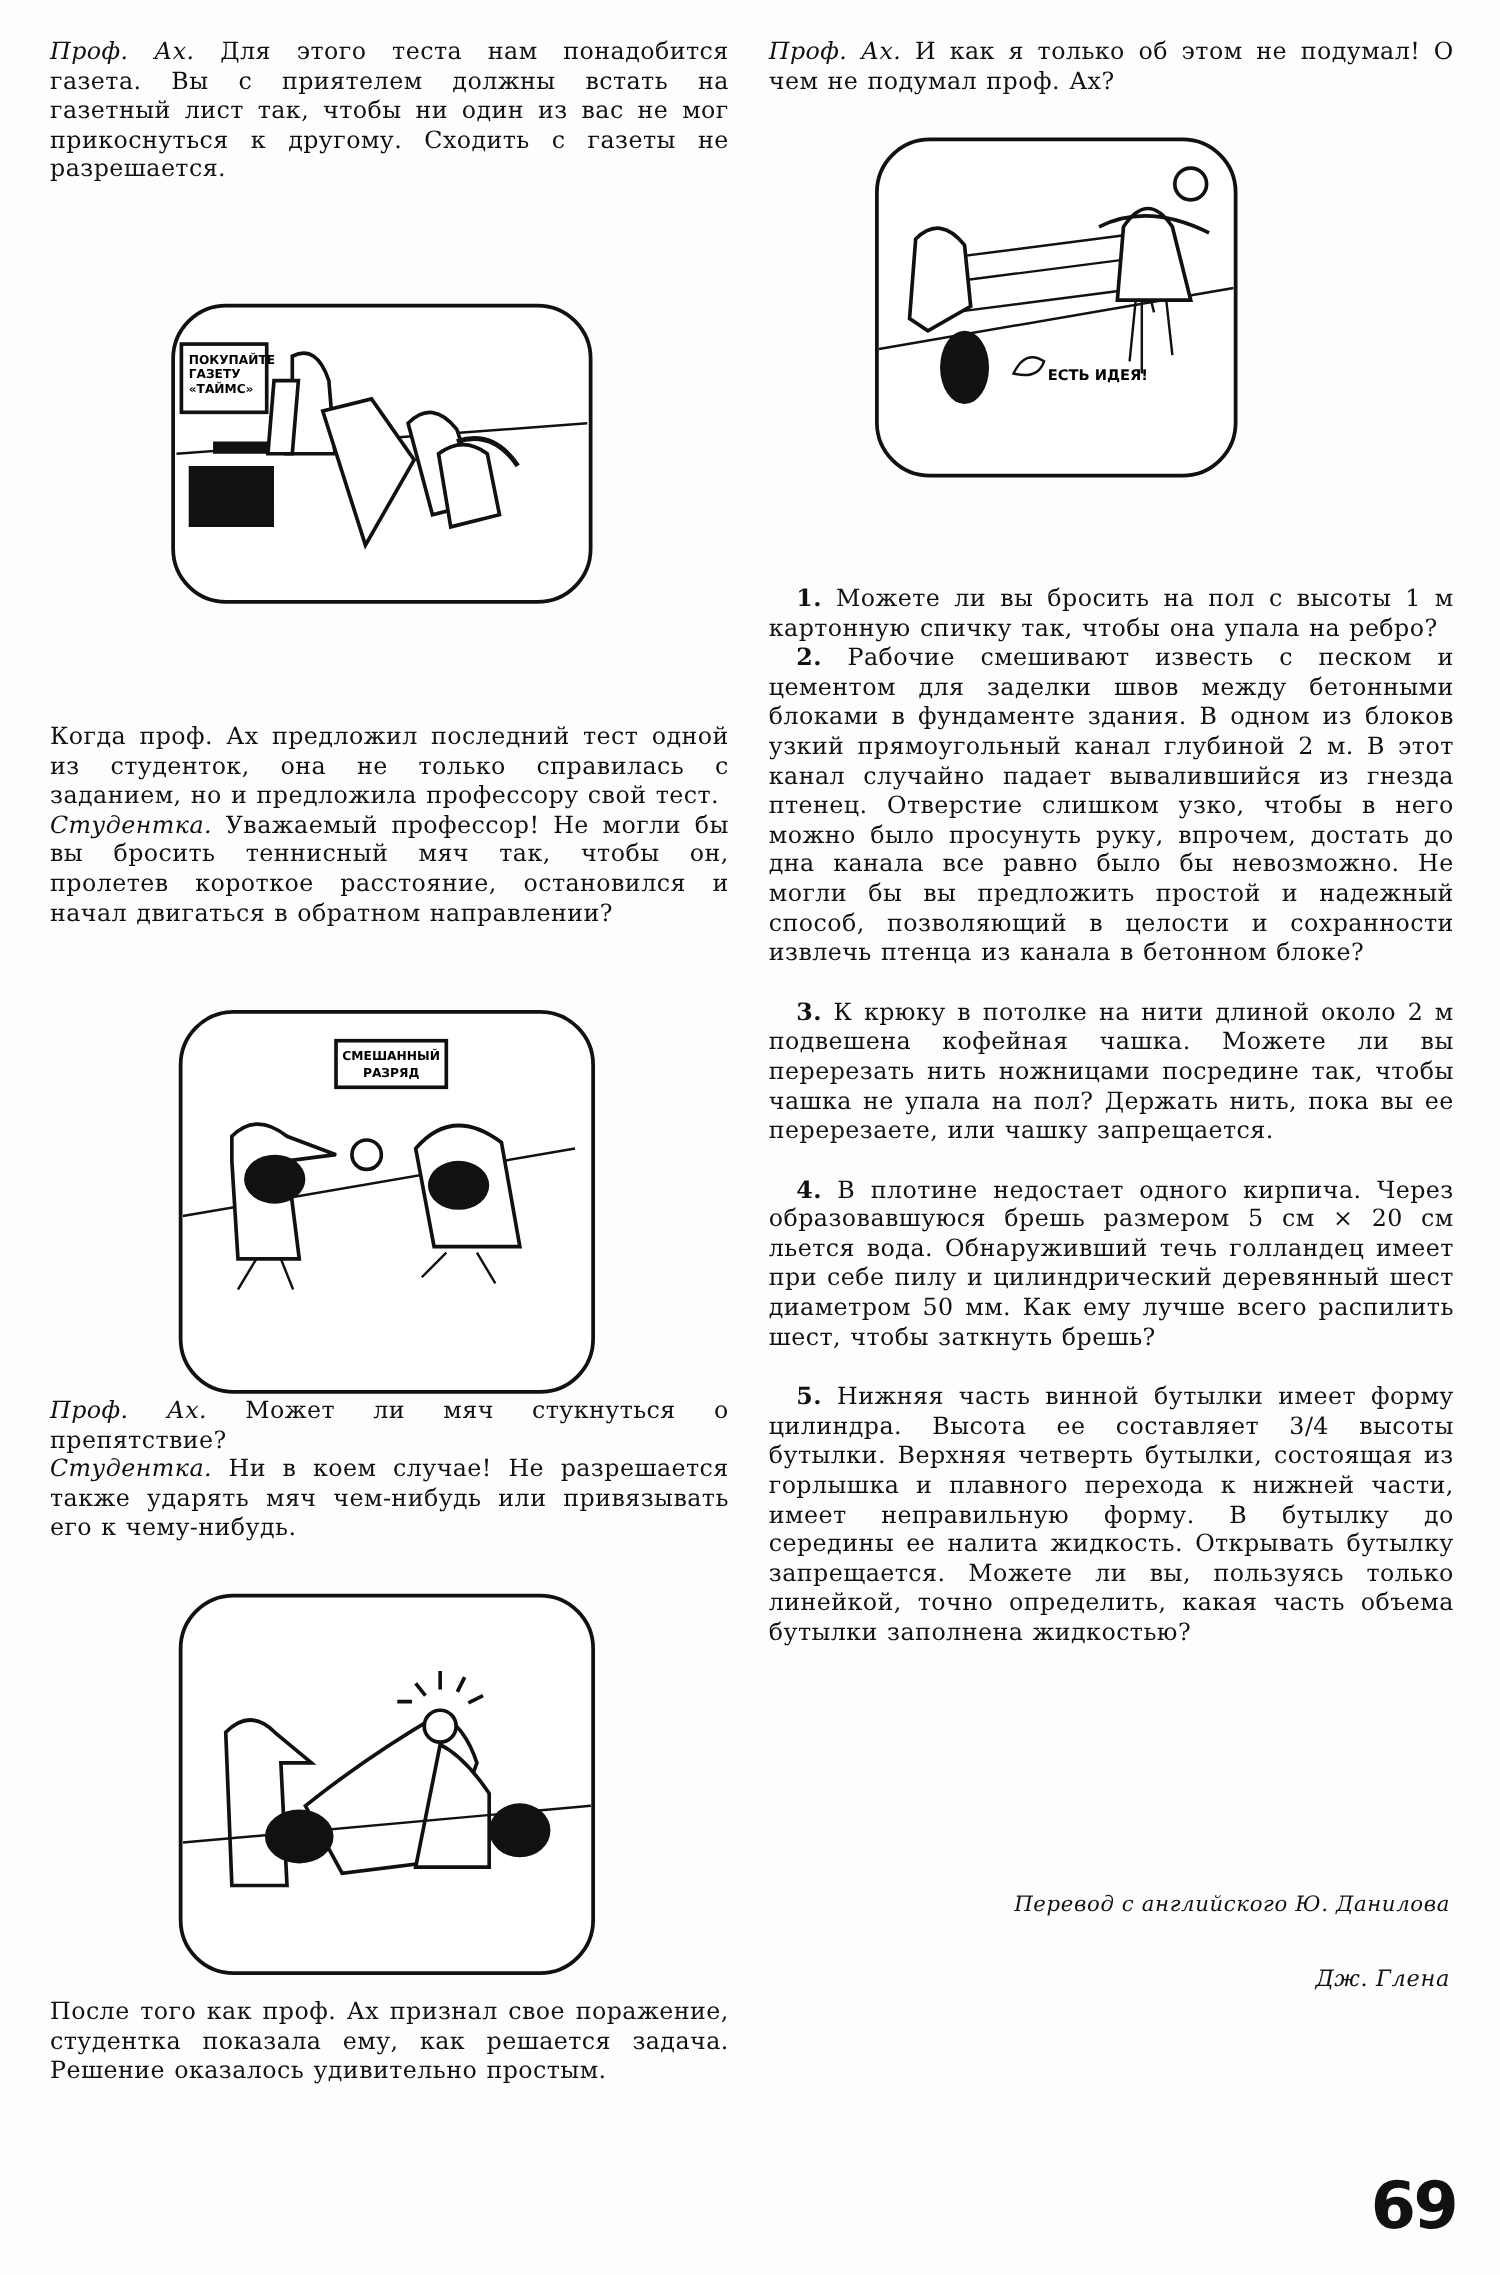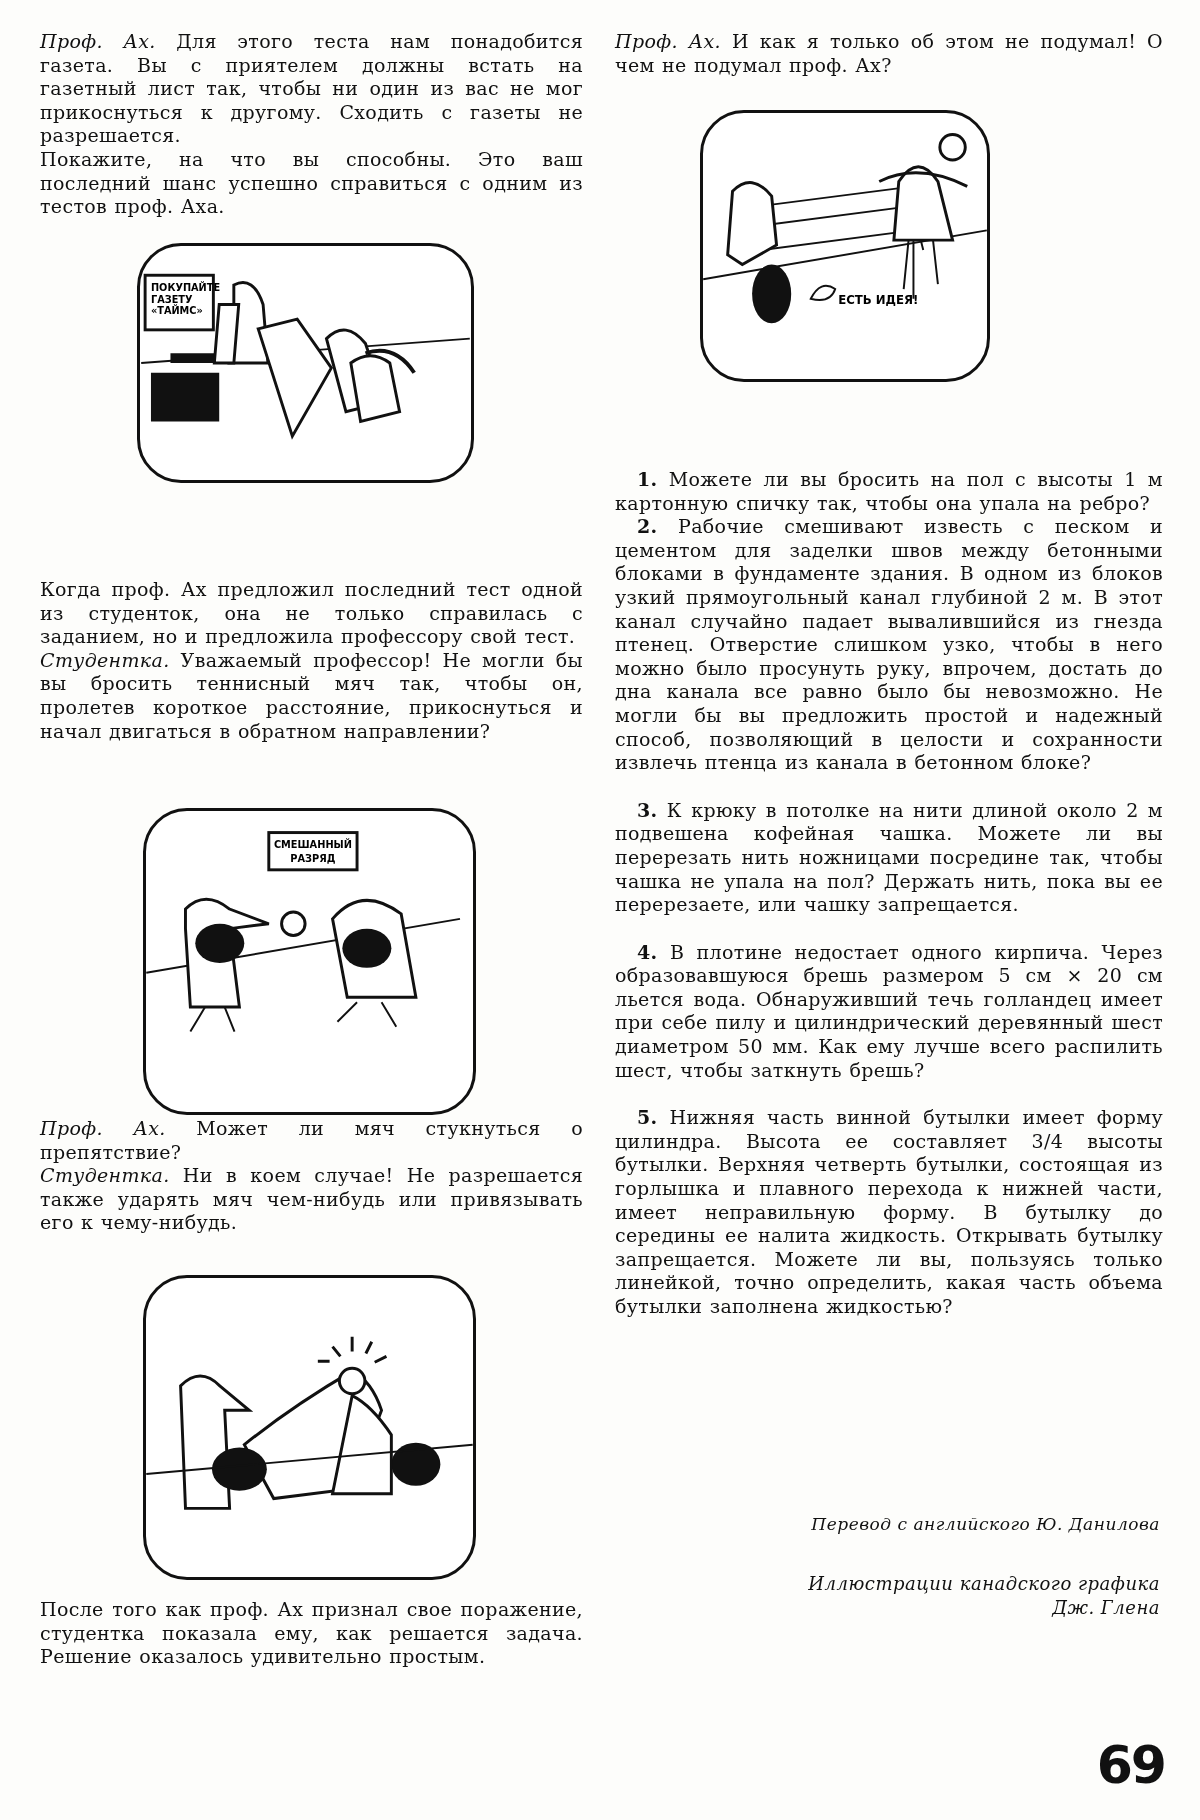--- a/index.html
+++ b/index.html
@@ -15,21 +15,20 @@
   .panel svg { position: absolute; left: 0; top: 0; width: 100%; height: 100%; }
   .credit { position: absolute; font-style: italic; text-align: right; font-size: 17px; line-height: 24px; letter-spacing: 0.5px; }
   .pagenum { position: absolute; right: 35px; top: 1735px; font-family: "DejaVu Sans", sans-serif;
              font-size: 52px; font-weight: bold; letter-spacing: -2px; margin-left: 24px; }
 </style>
 </head>
 <body>
 
 <div class="txt" style="left:40px; top:30px; width:543px;">
   <p><span class="it">Проф. Ах.</span><span> Для этого теста нам понадобится газета. Вы с приятелем должны встать на газетный лист так, чтобы ни один из вас не мог прикоснуться к другому. Сходить с газеты не разрешается.</span></p>
-  <p>Покажите, на что вы способны. Это ваш последний шанс успешно справиться с одним из тестов проф. Аха.</p>
 </div>
 
 <div class="panel" style="left:137px; top:243px; width:337px; height:240px;">
   <svg viewBox="0 0 337 240">
     <rect x="4" y="30" width="70" height="56" fill="#fff" stroke="#111" stroke-width="3"></rect>
     <text x="10" y="46" font-size="10" font-weight="bold" font-family="DejaVu Sans, sans-serif">ПОКУПАЙТЕ</text>
     <text x="10" y="58" font-size="10" font-weight="bold" font-family="DejaVu Sans, sans-serif">ГАЗЕТУ</text>
     <text x="10" y="70" font-size="10" font-weight="bold" font-family="DejaVu Sans, sans-serif">«ТАЙМС»</text>
     <line x1="0" y1="120" x2="337" y2="95" stroke="#111" stroke-width="2"></line>
     <path d="M30 110 h50 v10 h-50z M10 130 h70 v50 h-70z" fill="#111"></path>
@@ -37,21 +36,21 @@
     <path d="M80 60 l20 0 l-5 60 l-20 0z" fill="#fff" stroke="#111" stroke-width="3"></path>
     <path d="M120 85 l40 -10 l35 50 l-40 70z" fill="#fff" stroke="#111" stroke-width="3"></path>
     <path d="M190 95 q20 -20 40 5 l20 60 l-40 10z" fill="#fff" stroke="#111" stroke-width="3"></path>
     <path d="M215 120 q20 -15 40 0 l10 50 l-40 10z" fill="#fff" stroke="#111" stroke-width="3"></path>
     <path d="M230 110 q30 -10 50 20" fill="none" stroke="#111" stroke-width="4"></path>
   </svg>
 </div>
 
 <div class="txt" style="left:40px; top:578px; width:543px;">
   <p>Когда проф. Ах предложил последний тест одной из студенток, она не только справилась с заданием, но и предложила профессору свой тест.</p>
-  <p><span class="it">Студентка.</span><span> Уважаемый профессор! Не могли бы вы бросить теннисный мяч так, чтобы он, пролетев короткое расстояние, прикоснуться и начал двигаться в обратном направлении?</span></p>
+  <p><span class="it">Студентка.</span><span> Уважаемый профессор! Не могли бы вы бросить теннисный мяч так, чтобы он, пролетев короткое расстояние, остановился и начал двигаться в обратном направлении?</span></p>
 </div>
 
 <div class="panel" style="left:143px; top:808px; width:333px; height:307px;">
   <svg viewBox="0 0 333 307">
     <rect x="125" y="22" width="90" height="38" fill="#fff" stroke="#111" stroke-width="3"></rect>
     <text x="170" y="38" text-anchor="middle" font-size="10" font-weight="bold" font-family="DejaVu Sans, sans-serif">СМЕШАННЫЙ</text>
     <text x="170" y="52" text-anchor="middle" font-size="10" font-weight="bold" font-family="DejaVu Sans, sans-serif">РАЗРЯД</text>
     <line x1="0" y1="165" x2="320" y2="110" stroke="#111" stroke-width="2"></line>
     <path d="M40 100 q20 -20 45 0 l40 15 l-40 5 l10 80 h-50 l-5 -80z" fill="#fff" stroke="#111" stroke-width="3"></path>
     <ellipse cx="75" cy="135" rx="25" ry="20" fill="#111"></ellipse>
@@ -106,17 +105,16 @@
 <div class="txt" style="left:615px; top:468px; width:548px;">
   <p class="ind"><span class="b">1.</span><span> Можете ли вы бросить на пол с высоты 1 м картонную спичку так, чтобы она упала на ребро?</span></p>
   <p class="ind"><span class="b">2.</span><span> Рабочие смешивают известь с песком и цементом для заделки швов между бетонными блоками в фундаменте здания. В одном из блоков узкий прямоугольный канал глубиной 2 м. В этот канал случайно падает вывалившийся из гнезда птенец. Отверстие слишком узко, чтобы в него можно было просунуть руку, впрочем, достать до дна канала все равно было бы невозможно. Не могли бы вы предложить простой и надежный способ, позволяющий в целости и сохранности извлечь птенца из канала в бетонном блоке?</span></p>
   <p class="ind" style="margin-top:24px;"><span class="b">3.</span><span> К крюку в потолке на нити длиной около 2 м подвешена кофейная чашка. Можете ли вы перерезать нить ножницами посредине так, чтобы чашка не упала на пол? Держать нить, пока вы ее перерезаете, или чашку запрещается.</span></p>
   <p class="ind" style="margin-top:24px;"><span class="b">4.</span><span> В плотине недостает одного кирпича. Через образовавшуюся брешь размером 5 см × 20 см льется вода. Обнаруживший течь голландец имеет при себе пилу и цилиндрический деревянный шест диаметром 50 мм. Как ему лучше всего распилить шест, чтобы заткнуть брешь?</span></p>
   <p class="ind" style="margin-top:24px;"><span class="b">5.</span><span> Нижняя часть винной бутылки имеет форму цилиндра. Высота ее составляет 3/4 высоты бутылки. Верхняя четверть бутылки, состоящая из горлышка и плавного перехода к нижней части, имеет неправильную форму. В бутылку до середины ее налита жидкость. Открывать бутылку запрещается. Можете ли вы, пользуясь только линейкой, точно определить, какая часть объема бутылки заполнена жидкостью?</span></p>
 </div>
 
 <div class="credit" style="right:40px; top:1512px; width:560px;">Перевод с английского Ю. Данилова</div>
 <div class="credit" style="right:40px; top:1572px; width:560px; font-size:18px;">
-  <div>Иллюстрации канадского графика</div>
   <div>Дж. Глена</div>
 </div>
 
 <div class="pagenum">69</div>
 
 </body></html>

